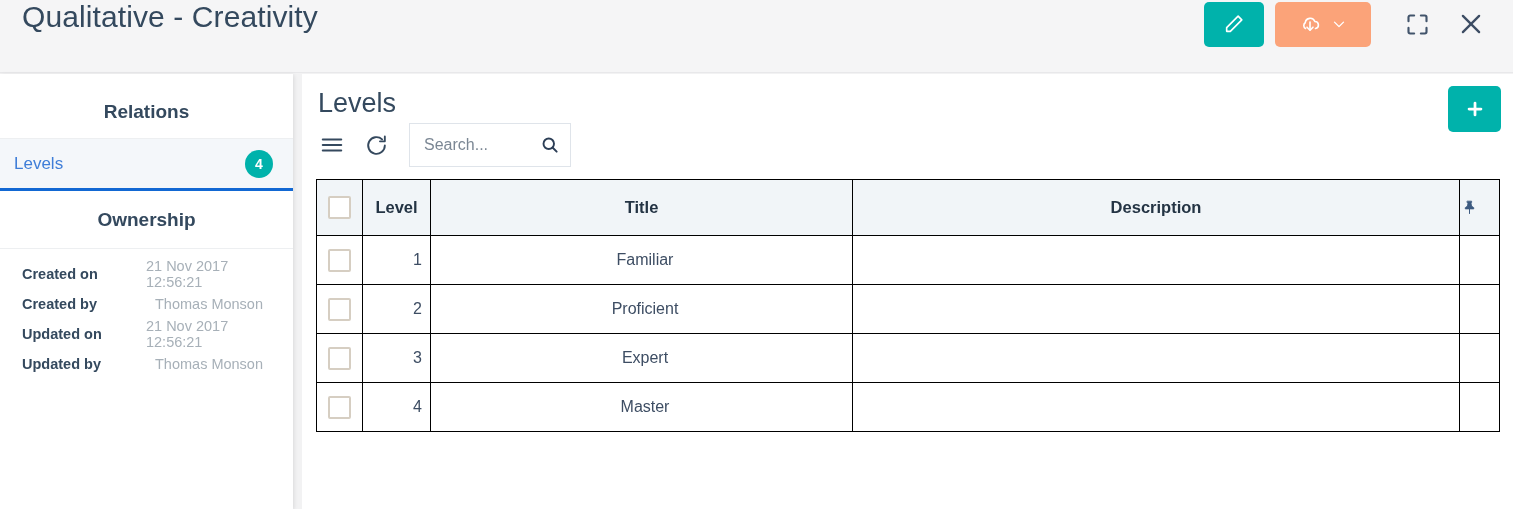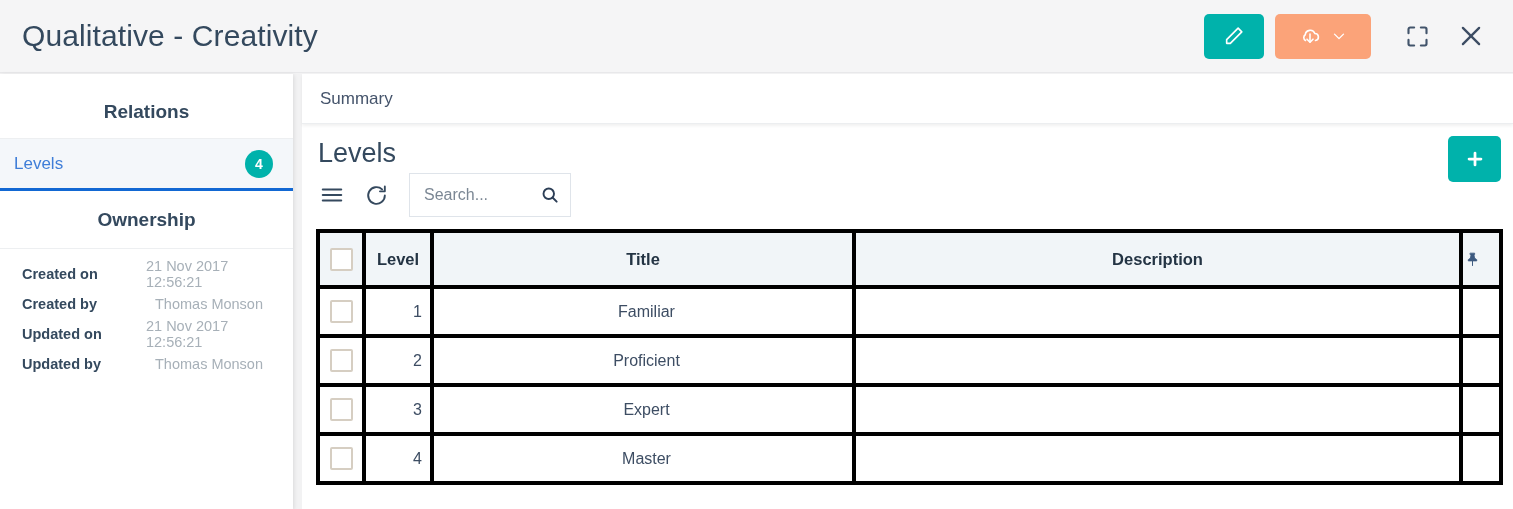--- a/index.html
+++ b/index.html
@@ -11,21 +11,21 @@
     font-family: "Liberation Sans", sans-serif;
     color: #35495e;
   }
 
   
   .topbar {
     position: absolute; left: 0; top: 0;
     width: 1513px; height: 73px;
     background: #f5f5f6;
     border-bottom: 1px solid #e8e8ea;
-    display: flex; align-items: center;
+    display: flex; align-items: flex-start;
   }
   .topbar-title {
     margin-left: 22px;
     font-size: 30px;
     font-weight: 400;
     color: #34495e;
     letter-spacing: 0.1px;
     white-space: nowrap;
   }
   .topbar-actions {
@@ -161,21 +161,21 @@
     cursor: pointer;
   }
 
   
   table.grid {
     width: 1183px;
     border-collapse: collapse;
     table-layout: fixed;
   }
   table.grid th, table.grid td {
-    border: 4px solid #000000;
+    border: 1px solid #000000;
     height: 49px;
     font-size: 16px;
     font-weight: 400;
     color: #3d4d63;
   }
   table.grid thead th {
     background: #f1f5f8;
     font-weight: 700;
     height: 56px;
     color: #243444;
@@ -279,23 +279,20 @@
     </div>
     <div class="meta-row">
       <span class="meta-key">Updated by</span>
       <span class="meta-val">Thomas Monson</span>
     </div>
   </div>
 </div>
 
 <div class="maincard">
 
-  <div class="tabstrip">
-    <div class="tab">Summary</div>
-  </div>
 
   <div class="card-body">
 
     <div class="levels-title">Levels</div>
 
     <div class="toolbar">
       <button class="tool-icon">
         <span>
           <svg width="26" height="26" viewBox="0 0 24 24" fill="none" stroke="#35495e" stroke-width="1.9" stroke-linecap="round">
             <path d="M3.5 7h17"></path>

